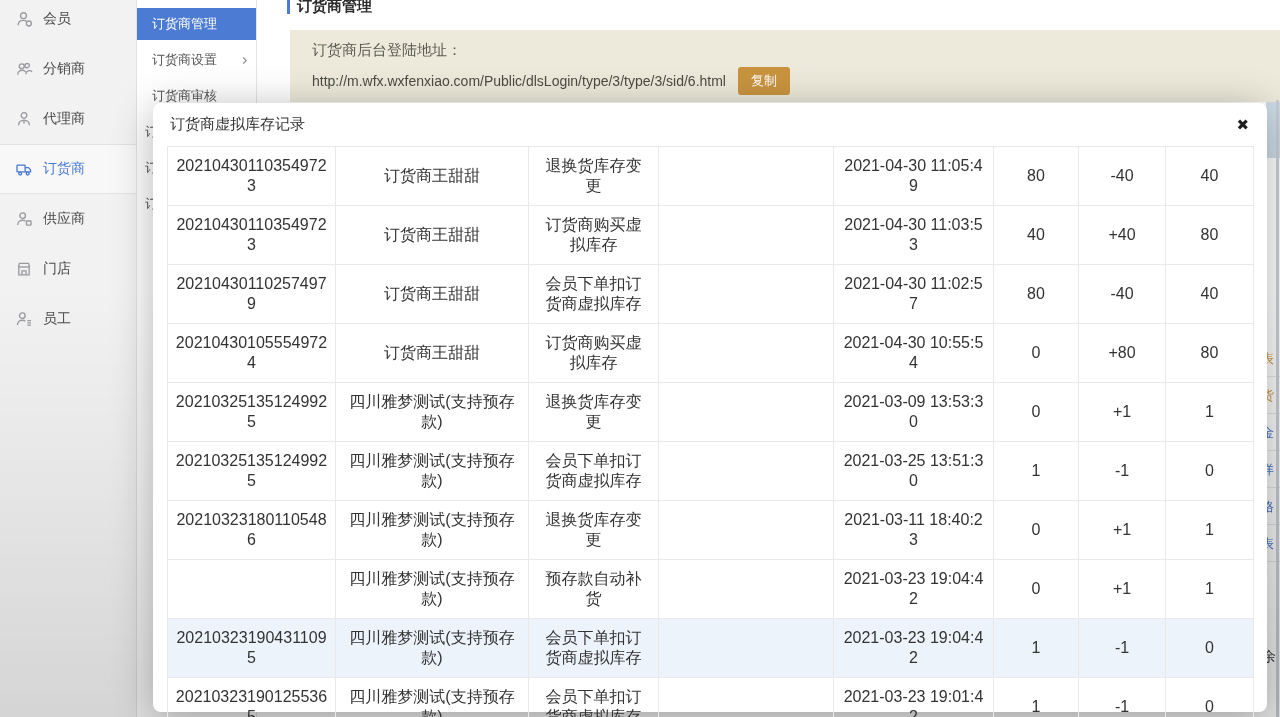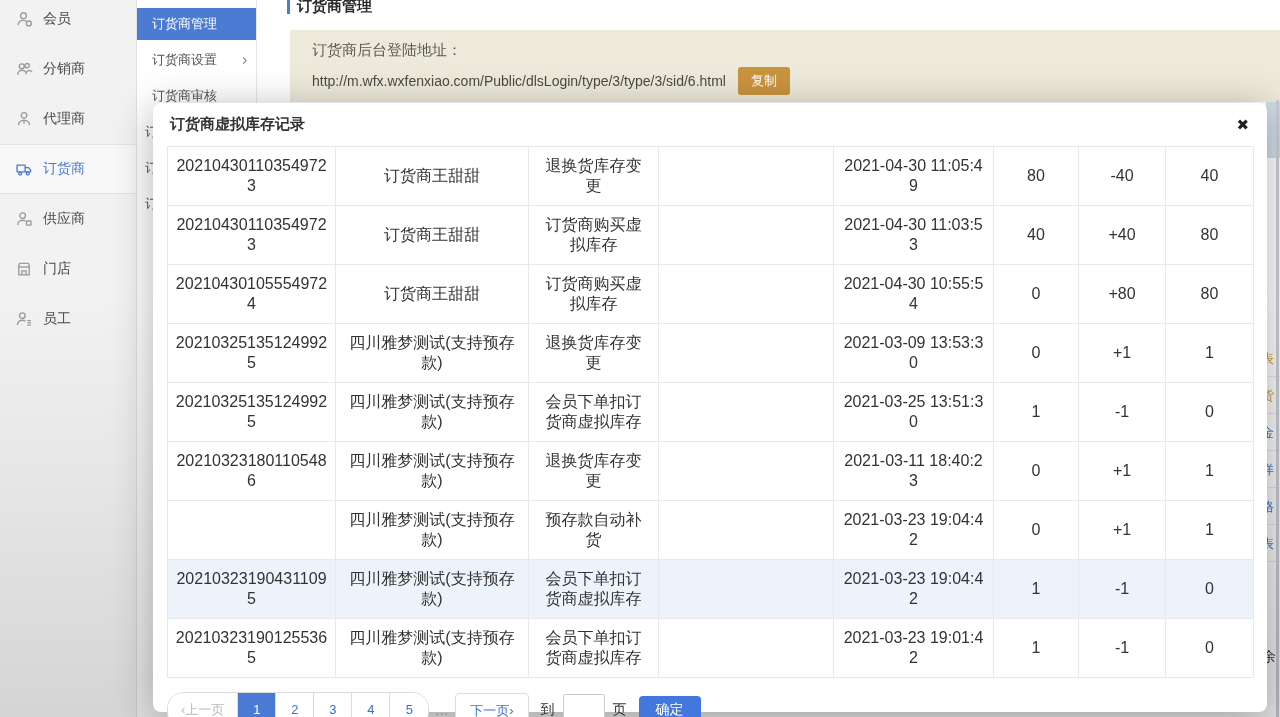--- a/index.html
+++ b/index.html
@@ -43,21 +43,21 @@
   .frag.blue span { color:#4b7ad1; }
   .bottom-frag { position:absolute; left:1262px; top:648px; font-size:14px; color:#333; z-index:1; }
   .scroll-strip { position:absolute; right:1px; top:100px; bottom:0; width:3px; background:#c9ced6; z-index:3; }
 
   
   .dim { position:absolute; inset:0; background:linear-gradient(180deg, rgba(0,0,0,0) 40%, rgba(0,0,0,0.04) 62%, rgba(0,0,0,0.12) 100%); pointer-events:none; z-index:4; }
 
   
   .modal { position:absolute; left:153px; top:103px; width:1114px; height:609px; background:#fff; border-radius:8px; box-shadow:0 6px 40px rgba(0,0,0,0.30); z-index:10; }
   .modal-header { height:43px; display:flex; align-items:center; justify-content:space-between; padding:0 18px 0 17px; }
-  .modal-title { font-size:15px; font-weight:bold; color:#333; }
+  .modal-title { font-size:15px; font-weight:normal; color:#333; }
   .modal-close { font-size:15px; color:#1f1f1f; cursor:pointer; line-height:1; }
 
   table.stock { border-collapse:collapse; margin-left:14px; width:1086px; table-layout:fixed; font-size:16px; color:#333; }
   table.stock td { border:1px solid #e9e9e9; text-align:center; vertical-align:middle; line-height:20px; padding:9px 6px; word-break:break-all; }
   table.stock td.type-cell { padding:9px 12px; }
   tr.highlight td { background:#edf3fa; }
 
   .pagination { display:flex; align-items:center; margin:14px 0 0 14px; font-size:13px; }
   .pg-group { display:flex; border:1px solid #dcdcdc; border-radius:16px; overflow:hidden; background:#fff; }
   .pg-cell { min-width:38px; height:34px; line-height:34px; text-align:center; border-right:1px solid #dcdcdc; color:#3a6fd8; cursor:pointer; background:#fff; padding:0 2px; }
@@ -235,20 +235,30 @@
           <td>202104301103549723</td>
           <td>订货商王甜甜</td>
           <td class="type-cell">订货商购买虚拟库存</td>
           <td></td>
           <td>2021-04-30 11:03:53</td>
           <td>40</td>
           <td>+40</td>
           <td>80</td>
         </tr>
         <tr>
+          <td>202104301102574979</td>
+          <td>订货商王甜甜</td>
+          <td class="type-cell">会员下单扣订货商虚拟库存</td>
+          <td></td>
+          <td>2021-04-30 11:02:57</td>
+          <td>80</td>
+          <td>-40</td>
+          <td>40</td>
+        </tr>
+        <tr>
           <td>202104301055549724</td>
           <td>订货商王甜甜</td>
           <td class="type-cell">订货商购买虚拟库存</td>
           <td></td>
           <td>2021-04-30 10:55:54</td>
           <td>0</td>
           <td>+80</td>
           <td>80</td>
         </tr>
         <tr>

